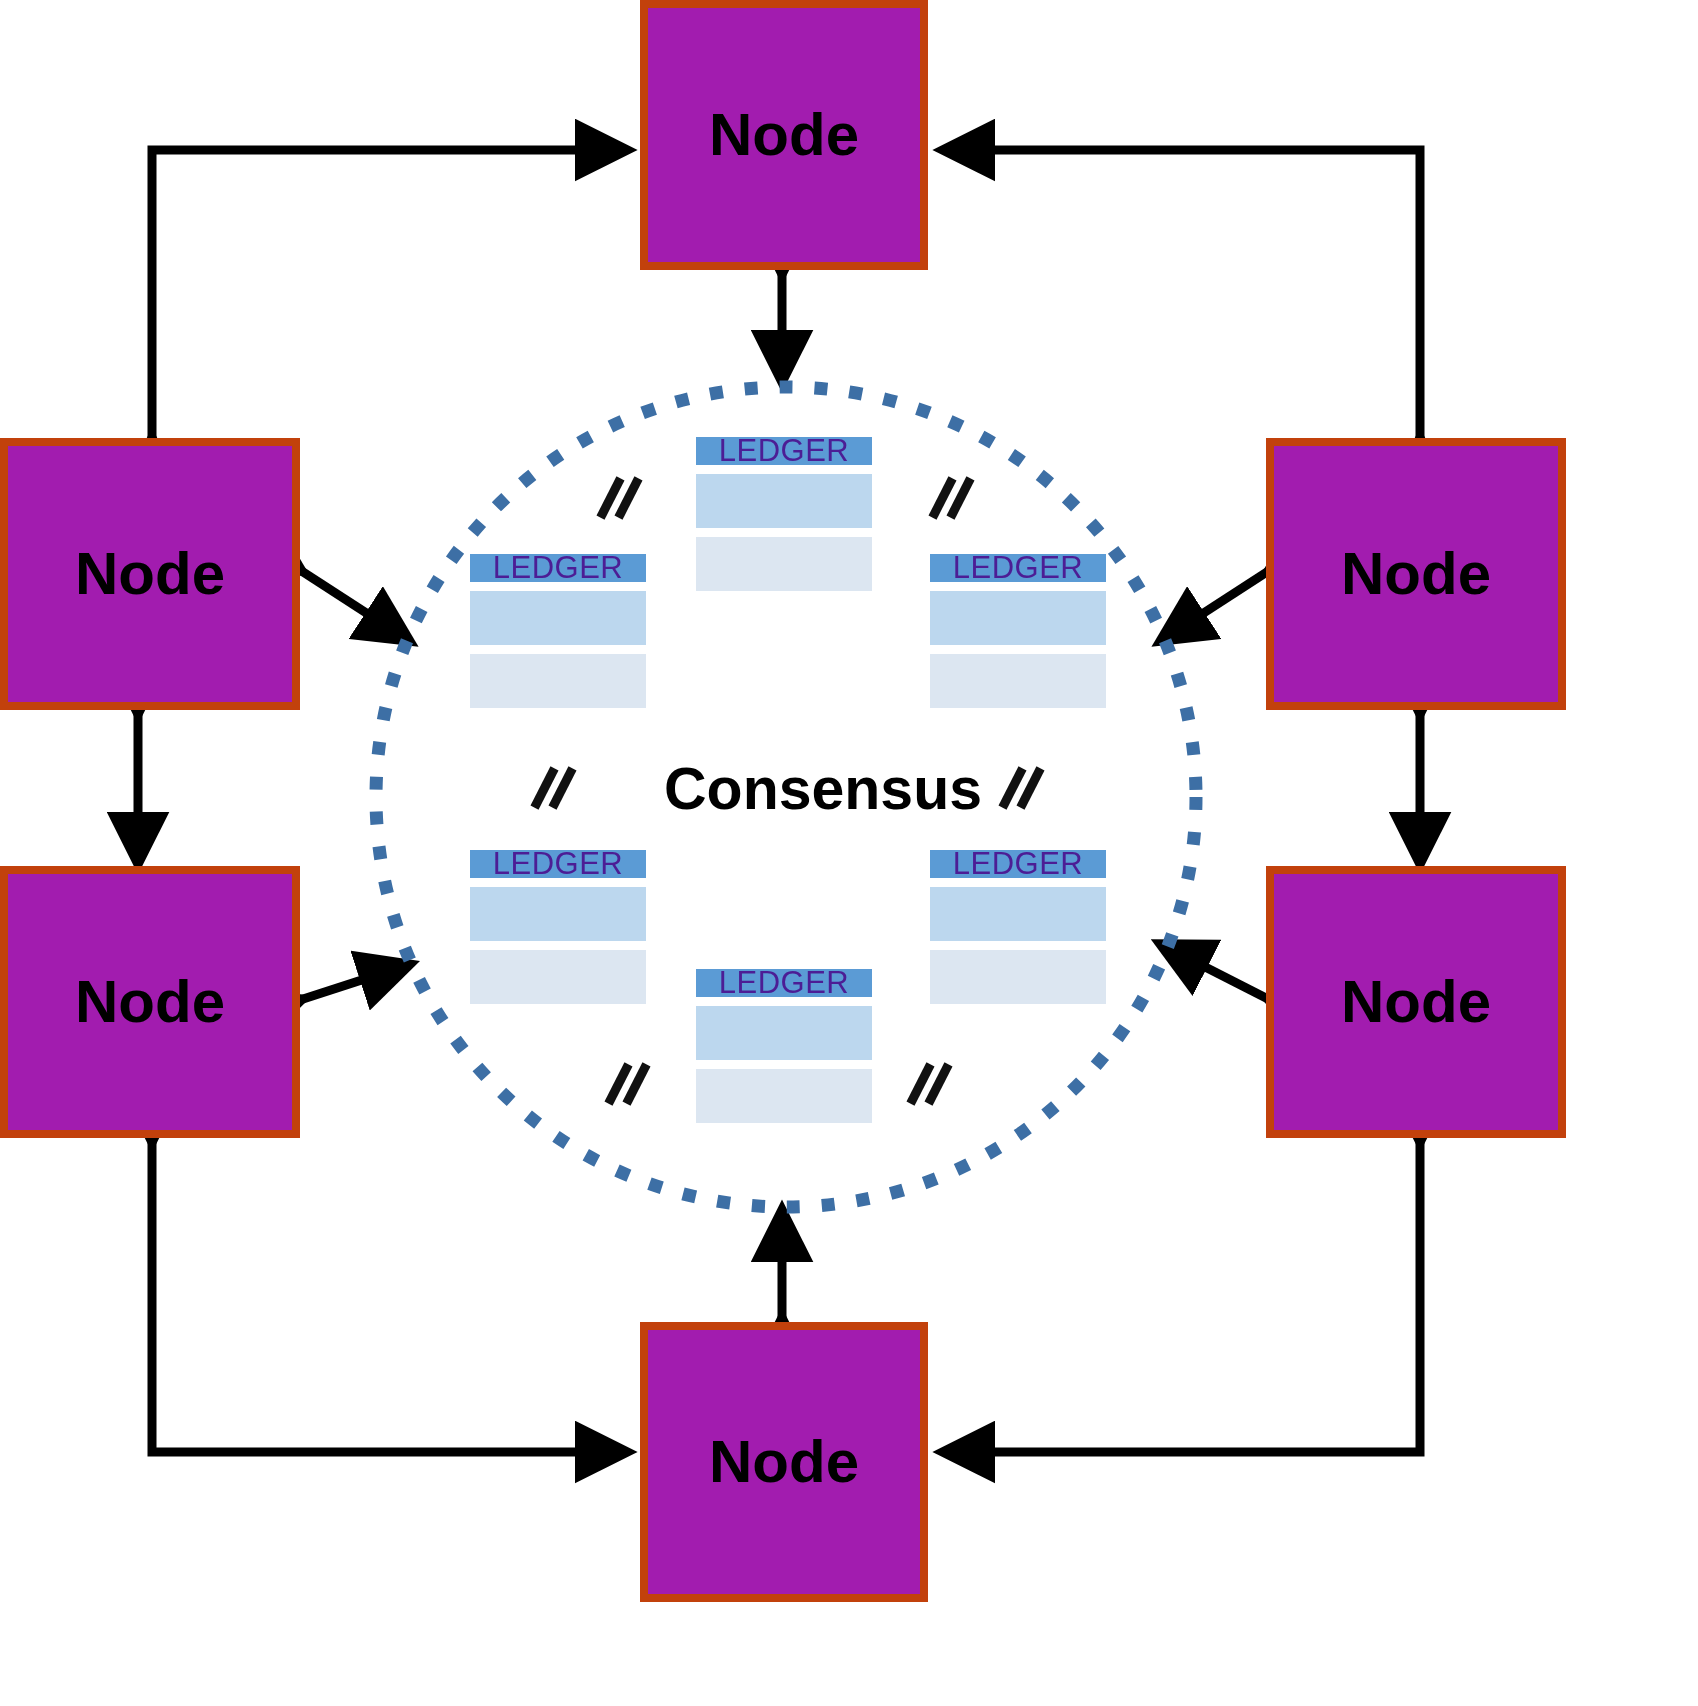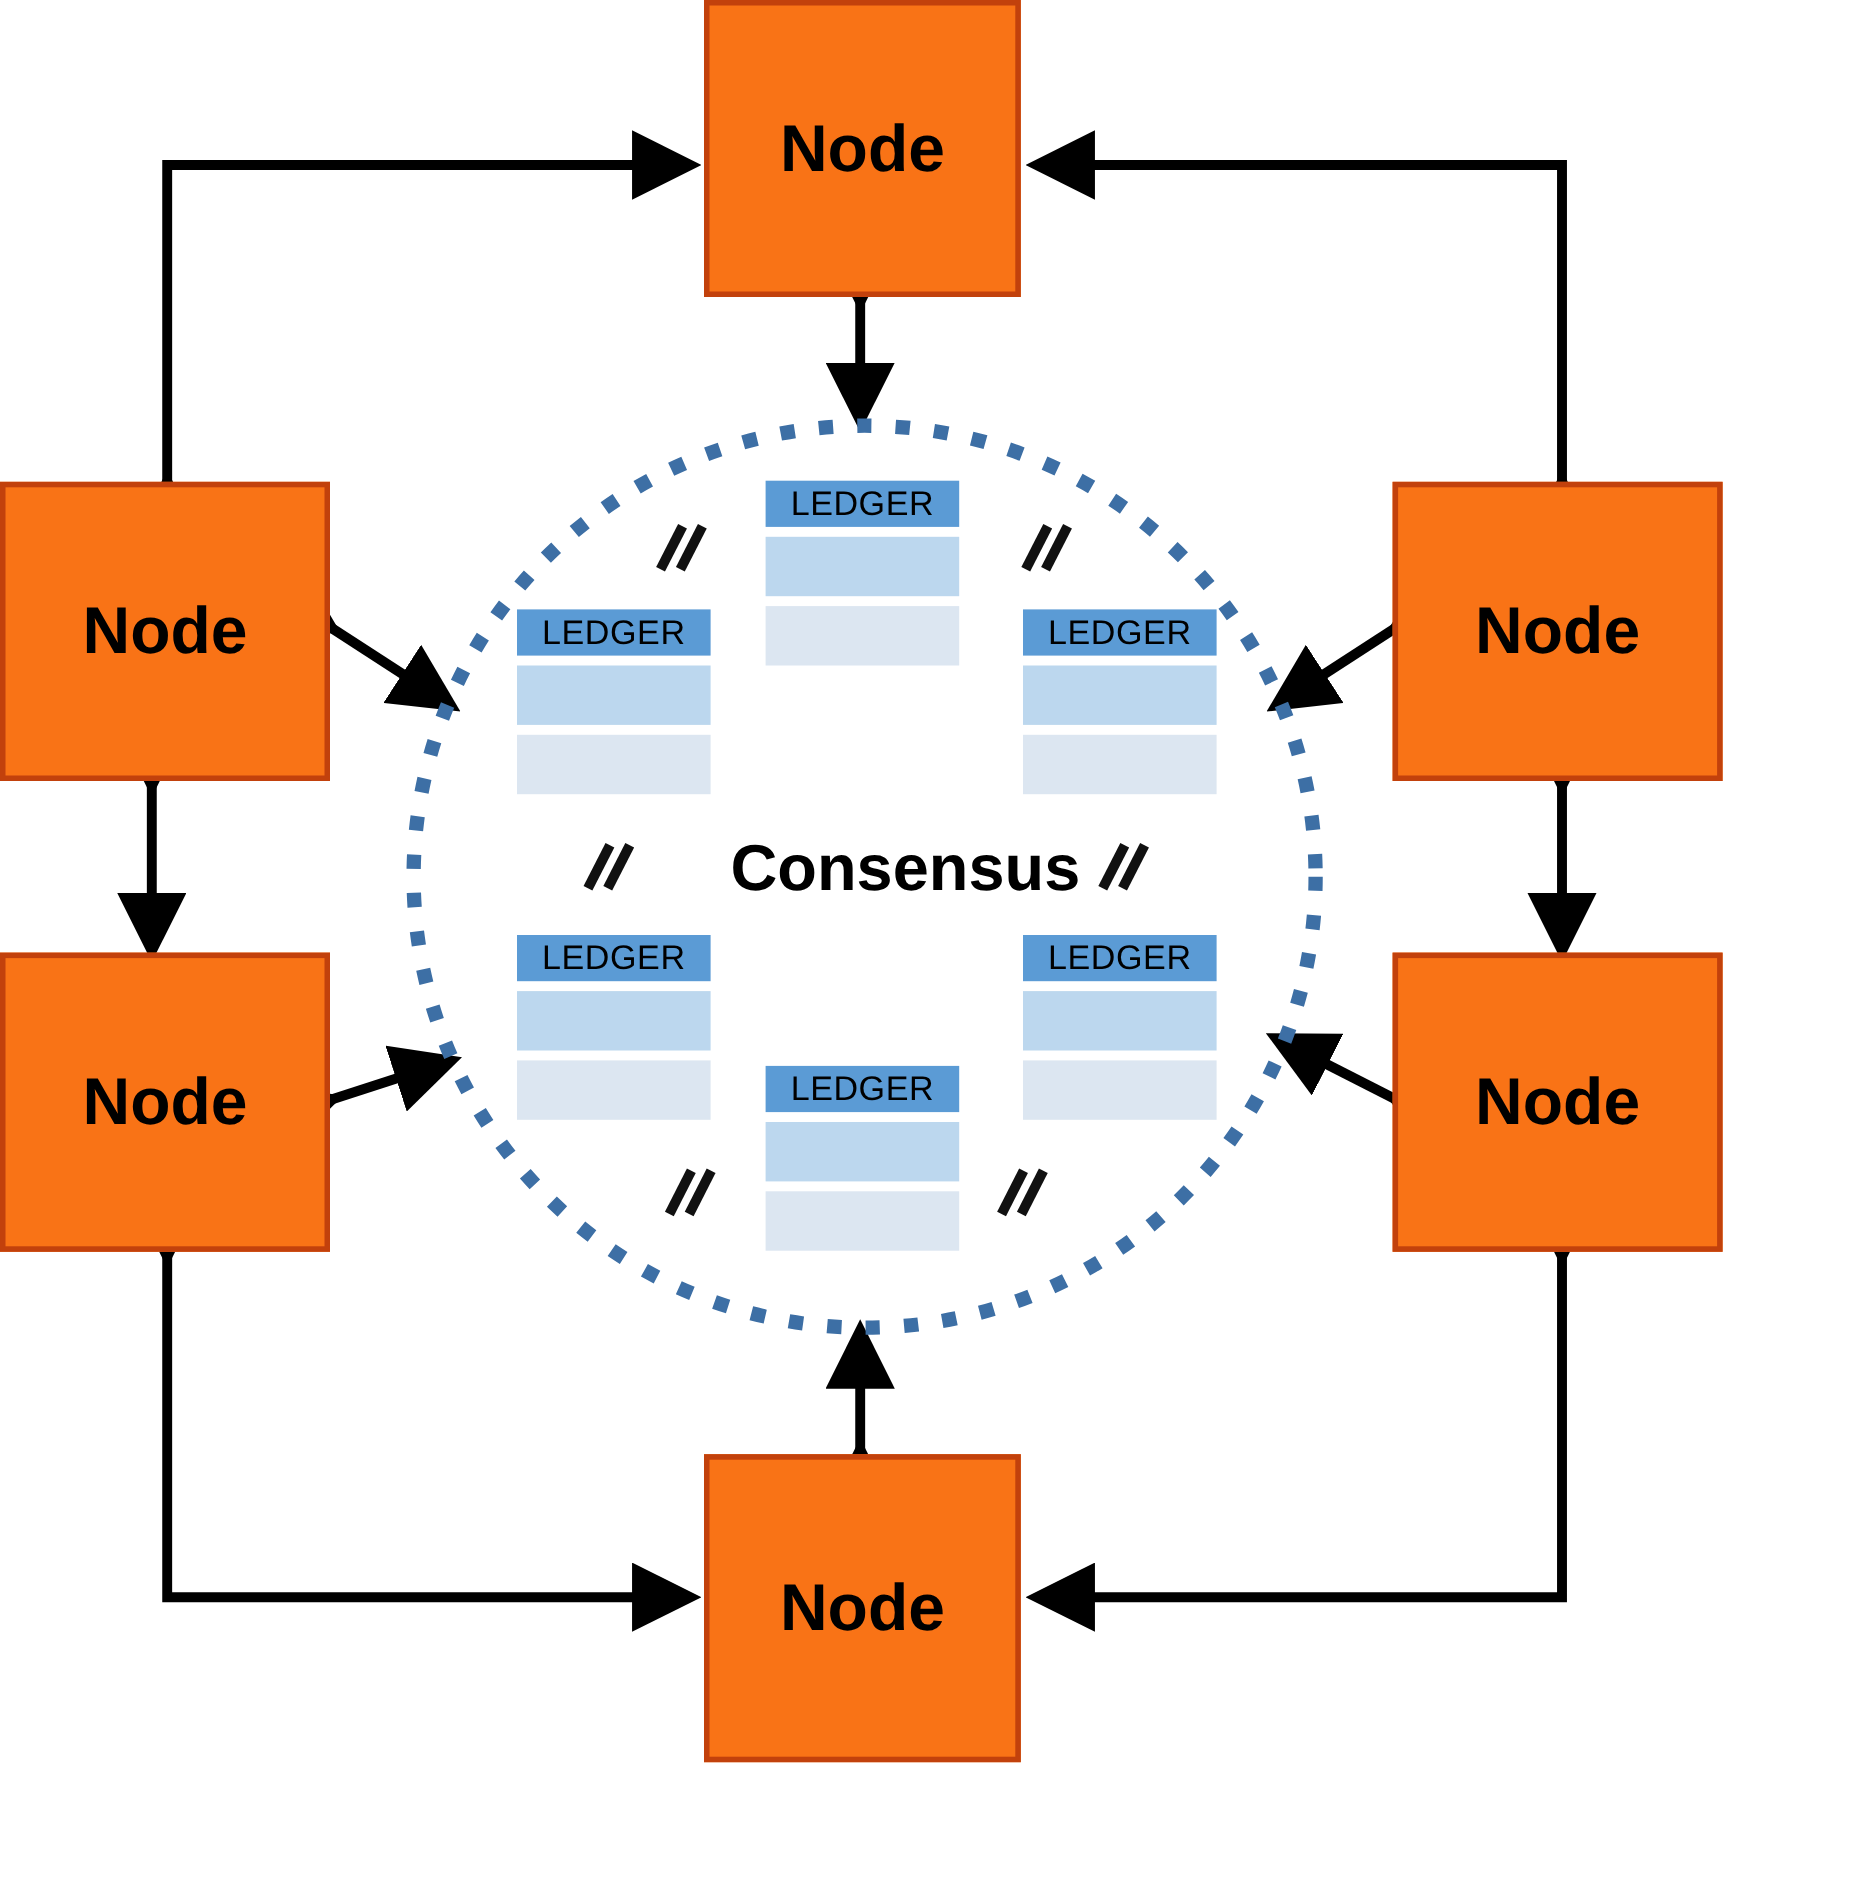--- a/index.html
+++ b/index.html
@@ -6,36 +6,36 @@
   body{width:1698px;height:1706px;position:relative;overflow:hidden;
        font-family:"Liberation Sans","DejaVu Sans",sans-serif;}
 
   #stage{position:absolute;left:0;top:0;width:1698px;height:1706px;}
 
   svg.layer{position:absolute;left:0;top:0;width:1698px;height:1706px;}
 
   
   .node{
     position:absolute;
-    background:#f97316;
-    border:5px solid #c2410c;
+    background:#a21caf;
+    border:8px solid #c2410c;
     box-sizing:border-box;
     display:flex;align-items:center;justify-content:center;
   }
   .node .lbl{
     font-size:60px;font-weight:700;color:#000000;
     letter-spacing:0px;line-height:1;
   }
 
   
   .ledger{position:absolute;width:176px;}
   .ledger .hdr{
-    height:42px;background:#5b9bd5;
+    height:28px;background:#5b9bd5;
     display:flex;align-items:center;justify-content:center;
-    color:#000000;font-size:31px;font-weight:400;letter-spacing:0.5px;
+    color:#4c1d95;font-size:31px;font-weight:400;letter-spacing:0.5px;
   }
   .ledger .r1{height:54px;background:#bcd7ee;margin-top:9px;}
   .ledger .r2{height:54px;background:#dce6f1;margin-top:9px;}
 
   
   .consensus{
     position:absolute;
     font-size:59px;font-weight:700;color:#000;
     white-space:nowrap;line-height:1;margin-left:44px;
   }

